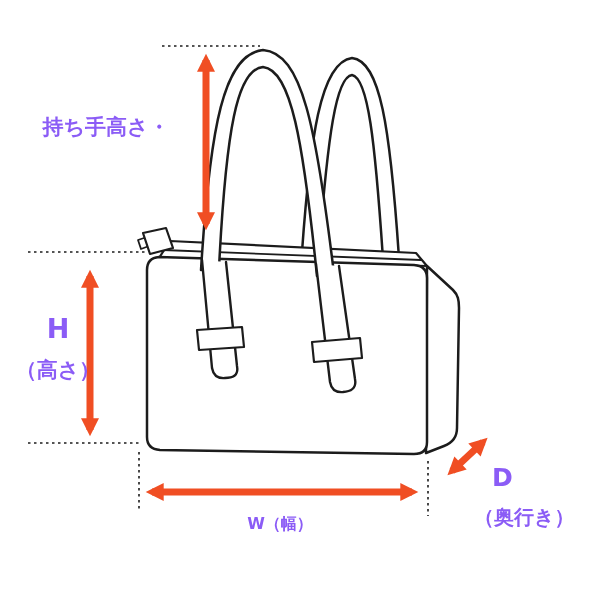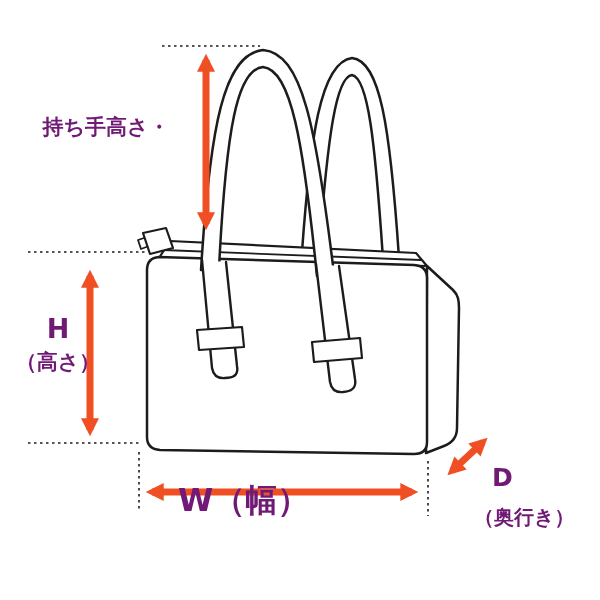--- a/index.html
+++ b/index.html
@@ -1,27 +1,27 @@
 <!DOCTYPE html>
 <html><head>
 <meta charset="utf-8">
 <style>
   html,body{margin:0;padding:0;background:#fff;}
   #stage{
     position:relative;width:600px;height:600px;background:#fff;overflow:hidden;
     font-family:"DejaVu Sans","Liberation Sans",sans-serif;color:#111;
   }
   #art{position:absolute;left:0;top:0;}
-  .lbl{position:absolute;font-weight:700;color:#701a75;}
+  .lbl{position:absolute;font-weight:700;color:#8b5cf6;}
   .lbl .ln{white-space:nowrap;}
   #handle-height-label{left:18px;top:112px;width:176px;text-align:center;font-size:21px;line-height:30px;}
   #height-label{left:12px;top:314px;width:92px;text-align:center;}
   #height-label .abbr{font-size:27px;line-height:30px;}
-  #height-label .nm{font-size:21px;line-height:28px;margin-top:4px;}
-  #width-label{left:178px;top:485px;width:204px;text-align:left;font-size:32px;line-height:30px;}
+  #height-label .nm{font-size:21px;line-height:28px;margin-top:12px;}
+  #width-label{left:178px;top:509px;width:204px;text-align:center;font-size:16px;line-height:30px;}
   #depth-label{left:474px;top:464px;width:122px;text-align:left;}
   #depth-label .abbr{font-size:25px;line-height:28px;padding-left:18px;}
   #depth-label .nm{font-size:20px;line-height:27px;margin-top:12px;}
 </style>
 </head>
 <body>
 
 <div id="stage">
 
   <svg id="art" width="600" height="600" viewBox="0 0 600 600">

